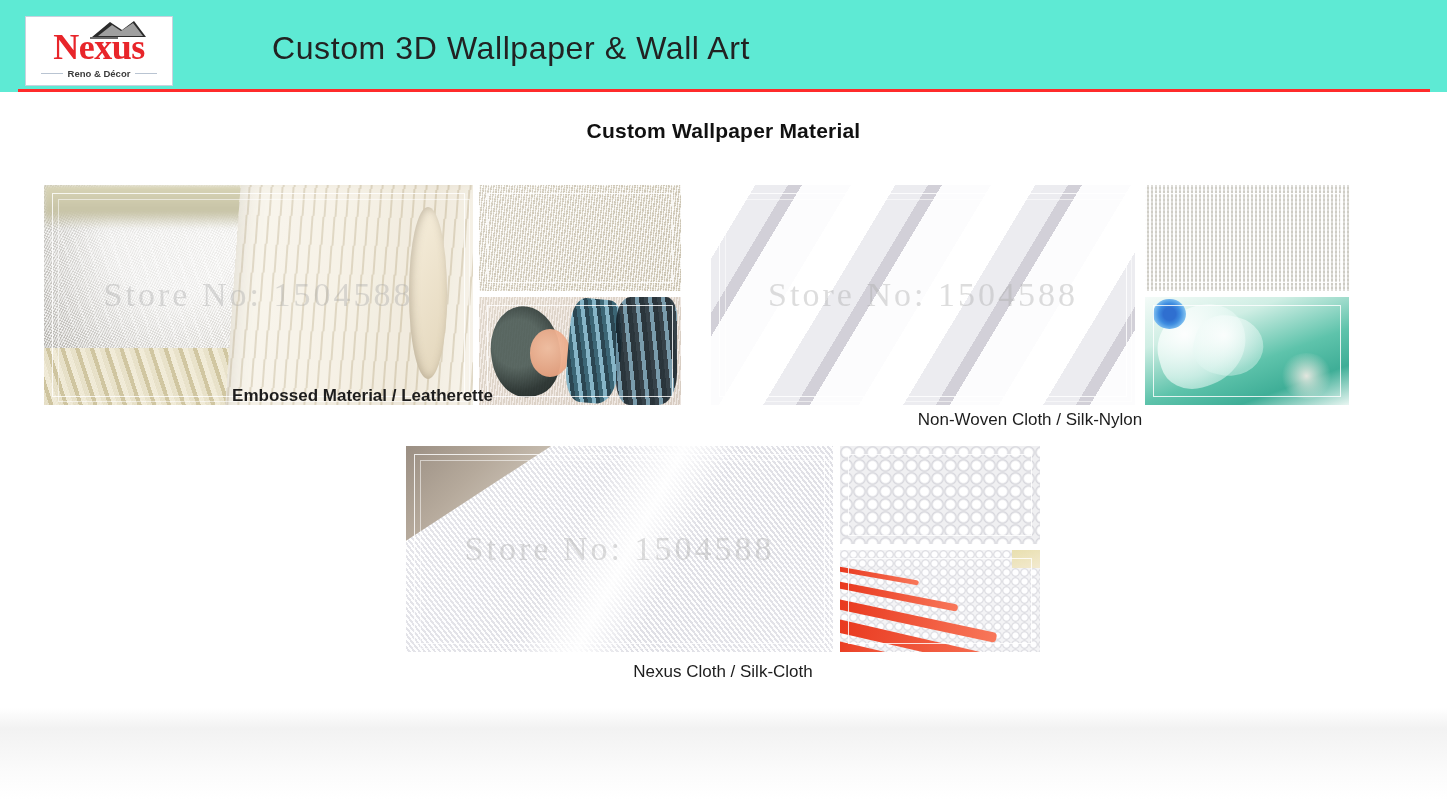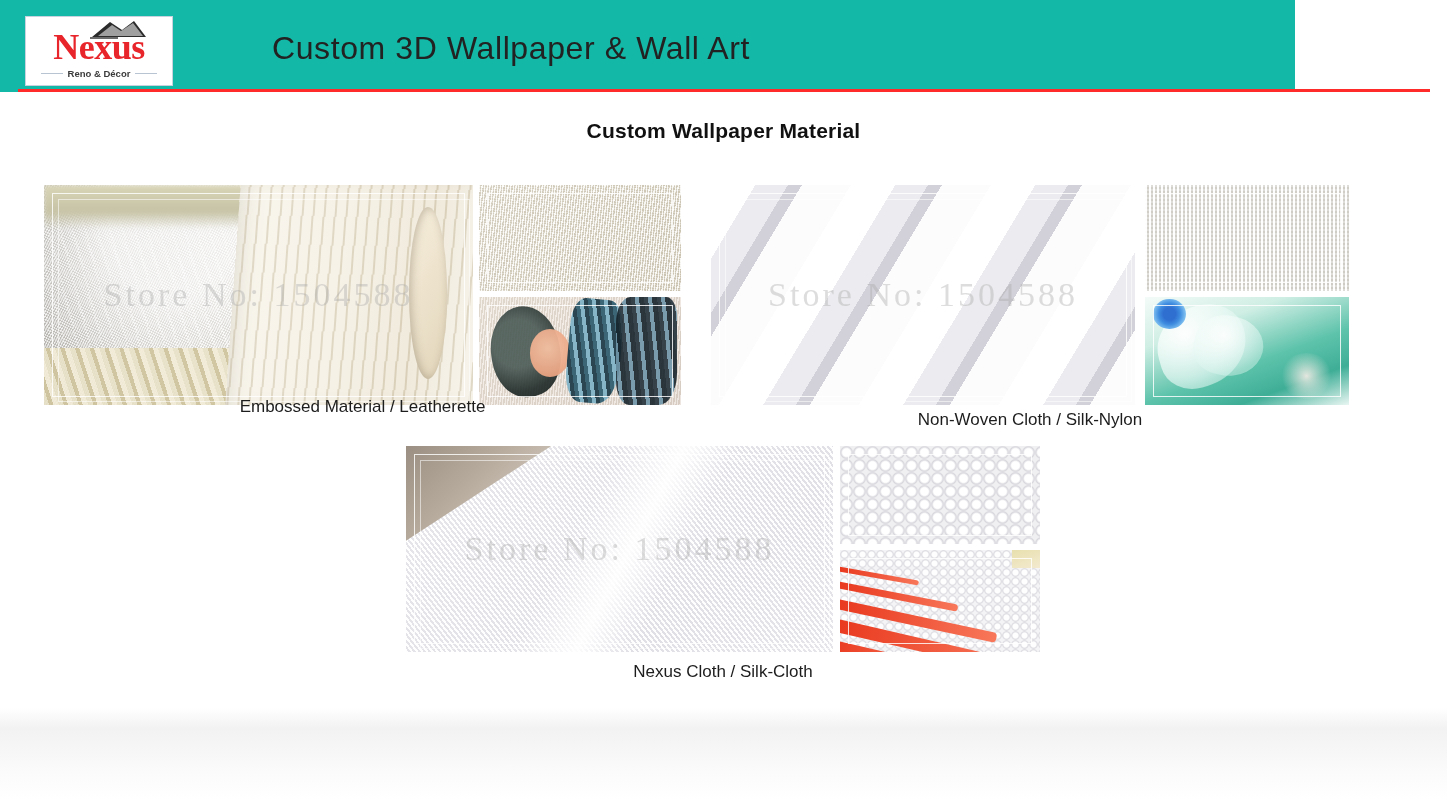--- a/index.html
+++ b/index.html
@@ -5,21 +5,21 @@
   html,body{margin:0;padding:0;}
   body{
     width:1447px;height:800px;
     background:#ffffff;
     font-family:"Liberation Sans", sans-serif;
     overflow:hidden;
     position:relative;
   }
 
   
-  .header{position:absolute;left:0;top:0;width:1295px;height:92px;background:#14b8a6;}
+  .header{position:absolute;left:0;top:0;width:1447px;height:92px;background:#5eead4;}
   .logo-box{
     position:absolute;left:25px;top:16px;width:148px;height:70px;
     border:1px solid #c8d2de;background:#fff;
     display:flex;flex-direction:column;align-items:center;justify-content:flex-start;
     box-sizing:border-box;
   }
   .logo-mark{position:absolute;left:62px;top:2px;width:62px;height:20px;}
   .logo-word{
     font-family:"Liberation Serif", serif;
     font-weight:700;color:#e8252a;font-size:36px;line-height:36px;
@@ -237,21 +237,21 @@
   <div class="panel" style="left:435px;top:112px;width:202px;height:108px;">
     <div class="tex-mural">
       <div class="mural-a"></div>
       <div class="mural-b"></div>
       <div class="mural-c"></div>
       <div class="mural-d"></div>
     </div>
     <div class="inset-frame"></div>
   </div>
 </div>
-<div class="caption" style="left:44px;top:397px;width:637px;">Embossed Material / Leatherette</div>
+<div class="caption" style="left:44px;top:386px;width:637px;font-weight:bold;">Embossed Material / Leatherette</div>
 
 <div class="group" style="left:711px;top:185px;width:638px;height:220px;">
 
   <div class="panel" style="left:0;top:0;width:424px;height:220px;">
     <div class="tex-silk"></div>
     <div class="wm">Store  No: 1504588</div>
     <div class="inset-frame"></div>
     <div class="inset-frame2"></div>
   </div>
 

